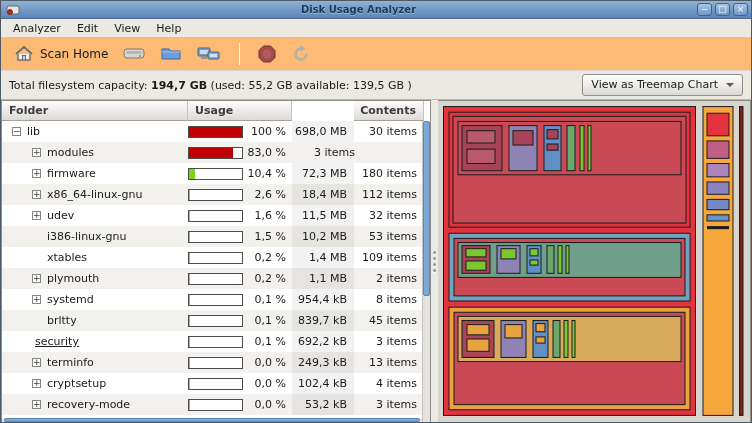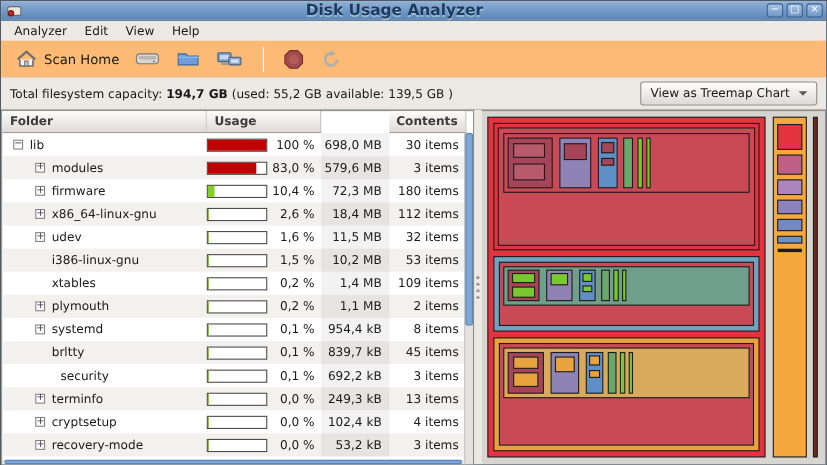--- a/index.html
+++ b/index.html
@@ -6,21 +6,21 @@
   html,body { width:752px; height:423px; overflow:hidden;
     font-family:"DejaVu Sans","Liberation Sans",sans-serif; font-size:11px; color:#1a1a1a; }
   .window { position:relative; width:752px; height:423px; border:1px solid #4e5a66; background:#ece9e3;
     display:flex; flex-direction:column; }
 
   
   .titlebar { height:18px; flex:0 0 18px; display:flex; align-items:center;
     background:linear-gradient(to bottom,#93b1d4 0%,#6f98c6 55%,#5d86b6 100%);
     border-bottom:1px solid #4a6a92; padding:0 3px; }
   .titlebar .win-icon { width:14px; height:12px; margin-left:2px; }
-  .title-text { flex:1; text-align:center; font-weight:bold; font-size:14px; color:#173push252;
+  .title-text { flex:1; text-align:center; font-weight:bold; font-size:10px; color:#173push252;
     color:#1b3a5e; text-shadow:0 1px 0 rgba(255,255,255,.35); }
   .win-btns { display:flex; gap:3px; }
   .win-btn { width:15px; height:13px; border:1px solid #3e6390; border-radius:3px;
     background:linear-gradient(to bottom,#a8c3e2,#7097c4); color:#fff; font-size:9px; line-height:11px;
     text-align:center; cursor:default; }
 
   
   .menubar { height:18px; flex:0 0 18px; display:flex; align-items:center; background:#ece9e3; padding:0 4px; }
   .menu-item { padding:2px 8px; }
 
@@ -219,21 +219,20 @@
             <div class="c-name" style="padding-left: 30px;">
               <span class="expander">+</span>
               <span>modules</span>
             </div>
             <div class="c-bar">
               <span class="ubar">
                 <i style="width: 44px; background: rgb(192, 0, 0);"></i>
               </span>
             </div>
             <div class="c-pct">83,0 %</div>
-            <div class="c-size">579,6 MB</div>
             <div class="c-items">3 items</div>
           </div>
           <div class="trow">
             <div class="c-name" style="padding-left: 30px;">
               <span class="expander">+</span>
               <span>firmware</span>
             </div>
             <div class="c-bar">
               <span class="ubar">
                 <i style="width: 6px; background: rgb(132, 207, 32);"></i>
@@ -335,21 +334,21 @@
             <div class="c-bar">
               <span class="ubar">
                 <i style="width: 1px; background: rgb(132, 207, 32);"></i>
               </span>
             </div>
             <div class="c-pct">0,1 %</div>
             <div class="c-size">839,7 kB</div>
             <div class="c-items">45 items</div>
           </div>
           <div class="trow">
-            <div class="c-name" style="padding-left: 38px;">
+            <div class="c-name" style="padding-left: 18px; text-decoration: underline;">
               <span class="expander blank"></span>
               <span>security</span>
             </div>
             <div class="c-bar">
               <span class="ubar">
                 <i style="width: 1px; background: rgb(132, 207, 32);"></i>
               </span>
             </div>
             <div class="c-pct">0,1 %</div>
             <div class="c-size">692,2 kB</div>

